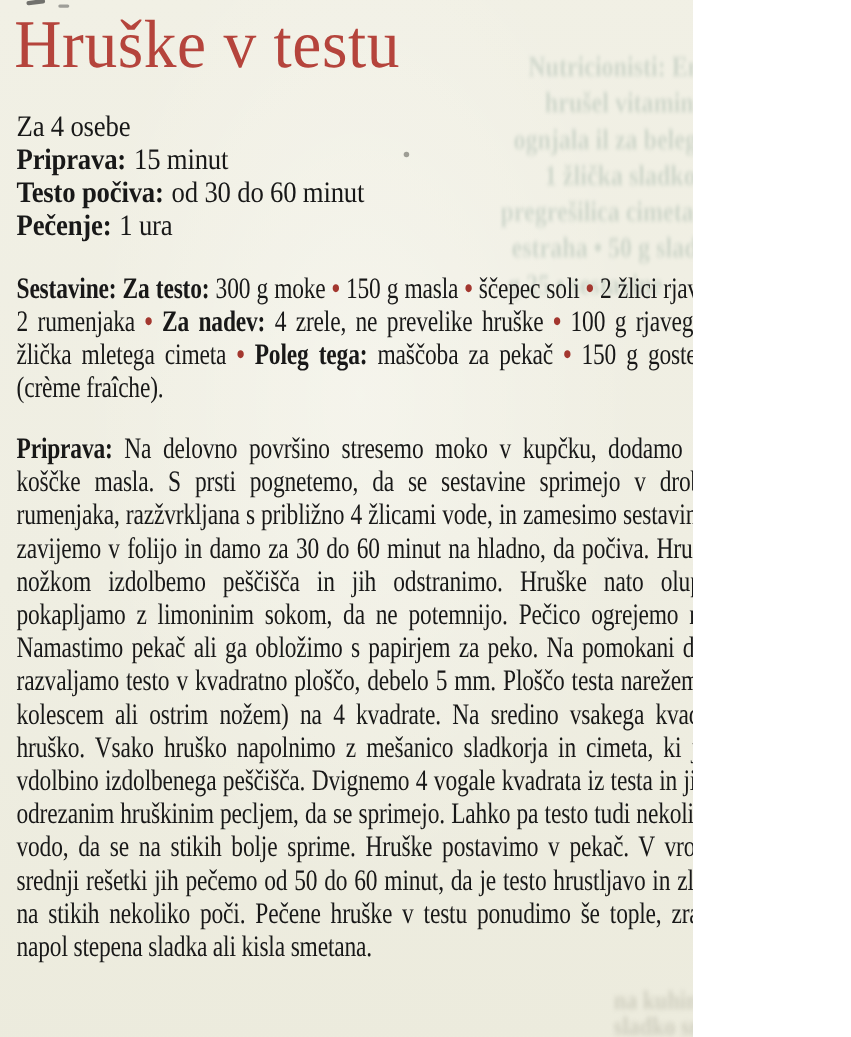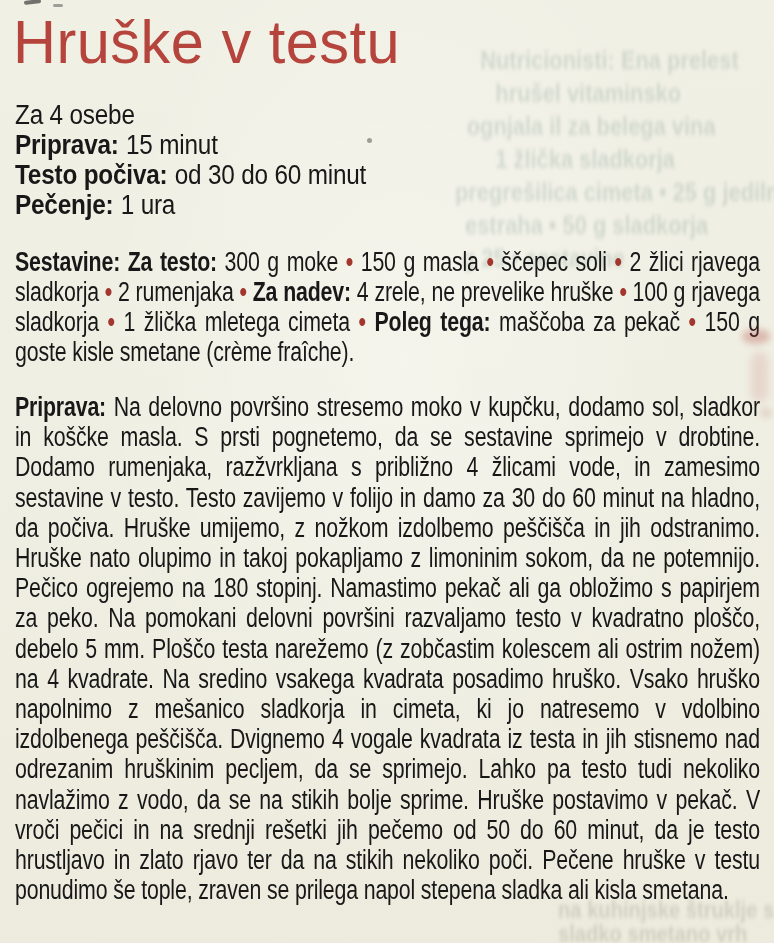--- a/index.html
+++ b/index.html
@@ -1,23 +1,23 @@
 <!DOCTYPE html>
 <html><head>
 <meta charset="utf-8">
 <style>
   html,body { margin:0; padding:0; }
   .page {
     position:relative;
-    width:774px; height:943px;
+    width:630px; height:943px;
     overflow:hidden;
     background:
       radial-gradient(ellipse at 52% 38%, rgba(255,255,252,0.35) 0%, rgba(255,255,252,0) 55%),
       linear-gradient(178deg, #f1f0e5 0%, #efeee2 55%, #ecebdd 100%);
-    font-family:Liberation Sans, sans-serif;
+    font-family:Liberation Serif, serif;
     color:#181818;
   }
 
   
   .title {
     position:absolute; left:13px; top:6px; margin:0;
     font-size:62px; font-weight:400; letter-spacing:0.5px;
     line-height:1.15;
     transform:scaleX(0.96); transform-origin:left top;
   }

